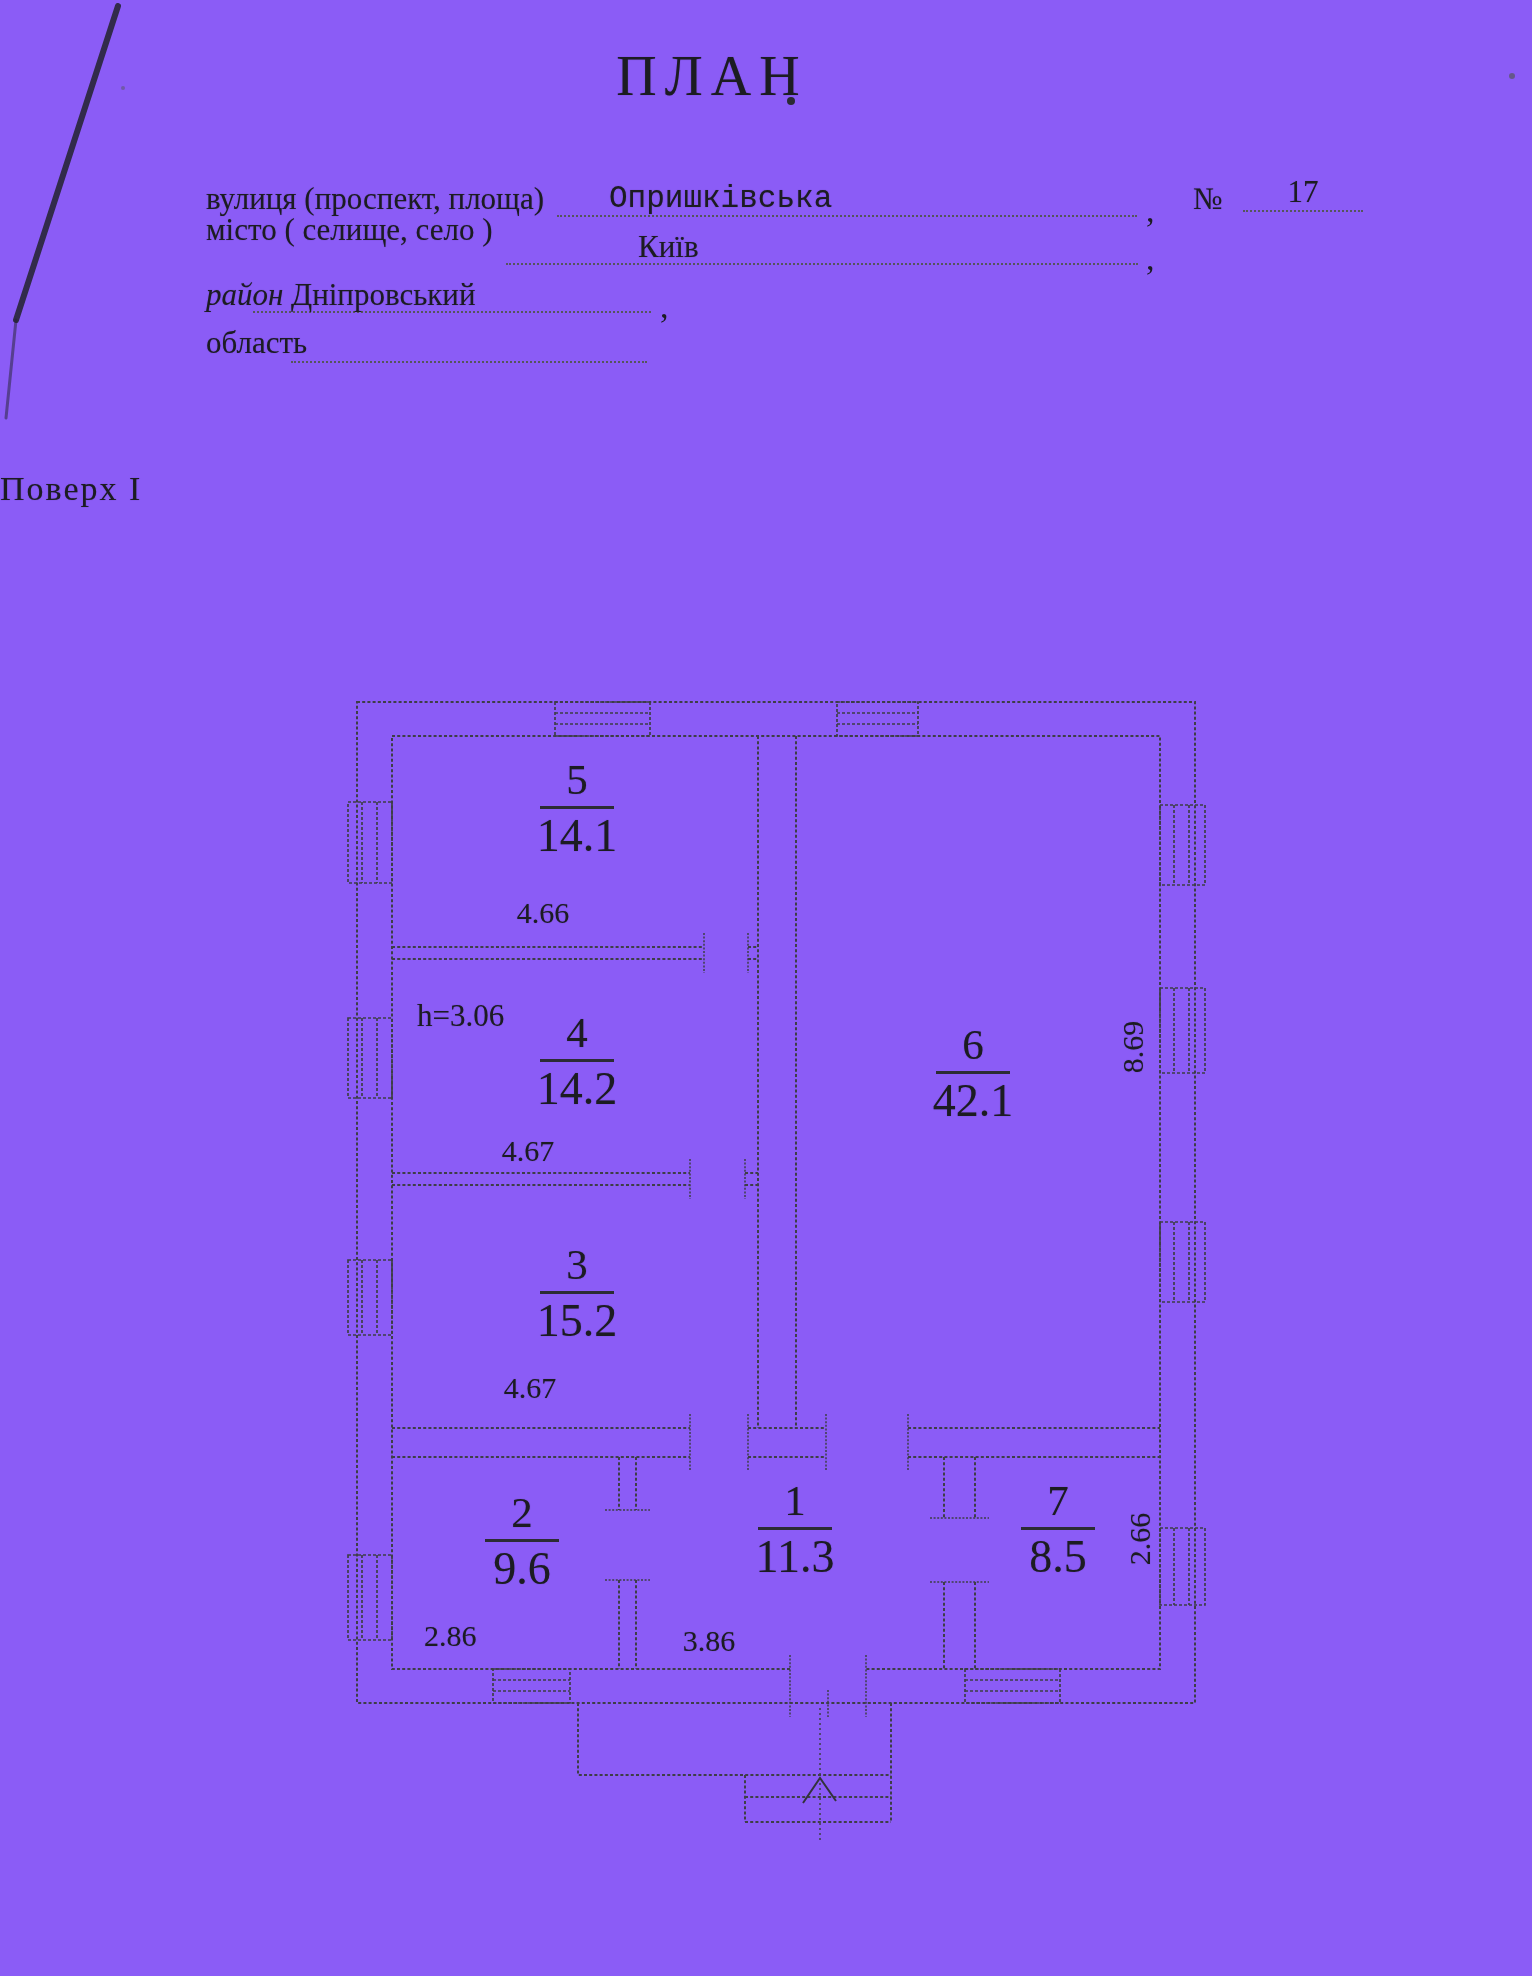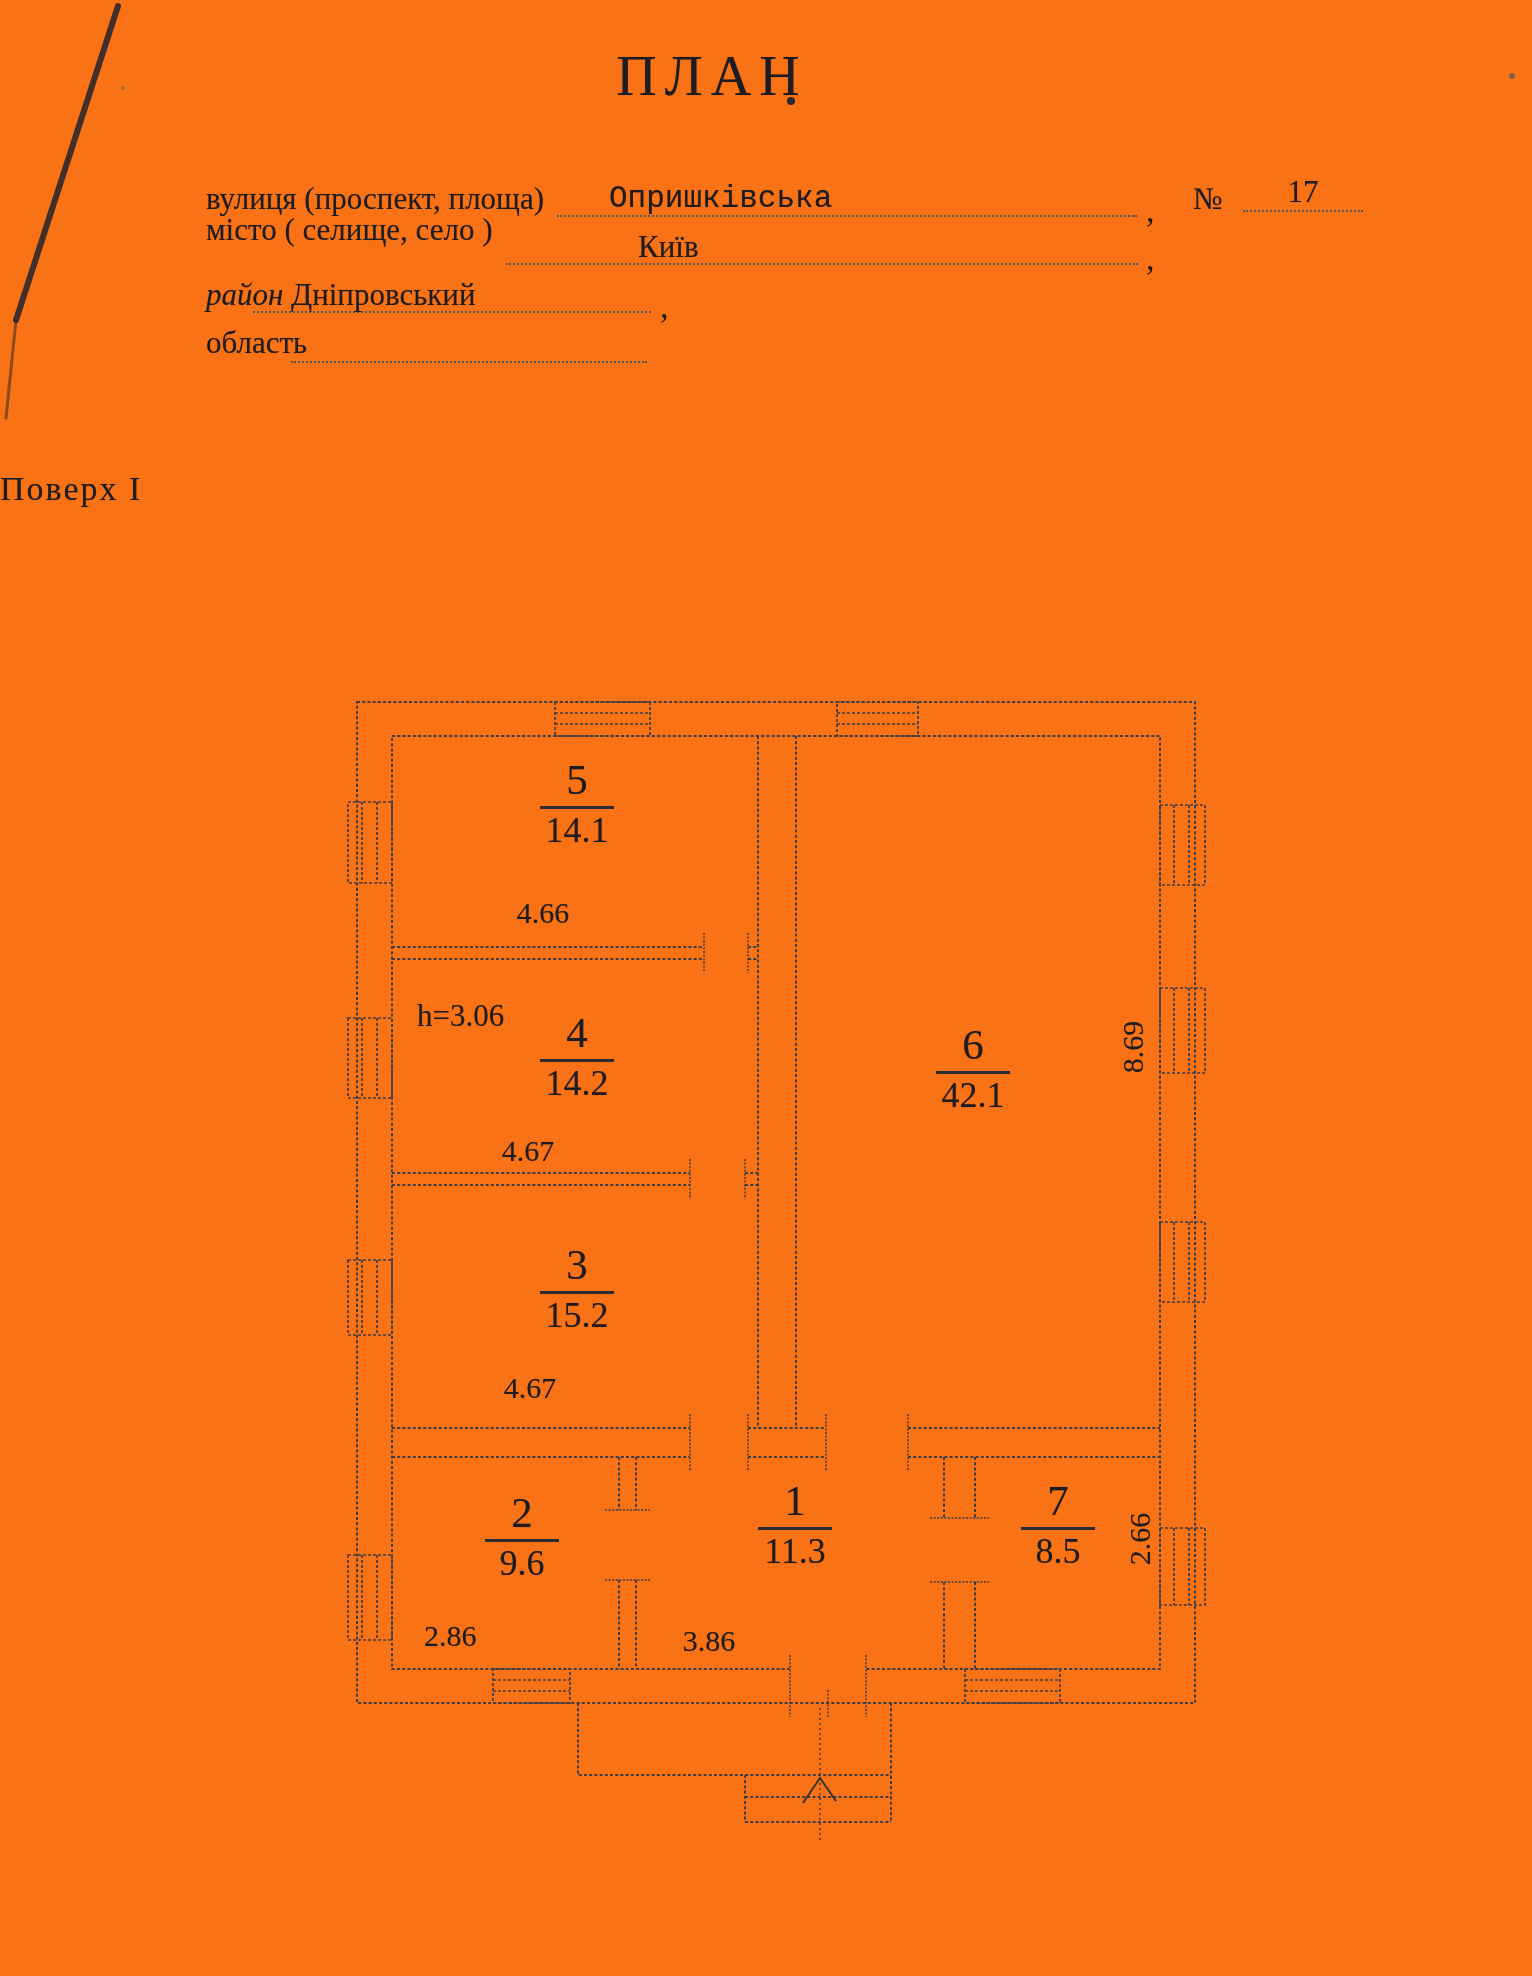--- a/index.html
+++ b/index.html
@@ -1,20 +1,20 @@
 <!DOCTYPE html>
 <html><head>
 <meta charset="utf-8">
 <style>
   html,body{margin:0;padding:0;background:#e8e8e6;}
   .page{
     position:relative;
     width:1532px;height:1976px;
     margin:0 auto;
-    background:#f97316;
+    background:#8b5cf6;
     overflow:hidden;
     font-family:"Liberation Serif","DejaVu Serif",serif;
     color:#1c1c22;
   }
   .txt{position:absolute;white-space:nowrap;}
   .scanfuzz{text-shadow:0 0 1px rgba(20,20,30,.38);}
 
   
   .doc-title{
     left:0;top:44px;width:1424px;
@@ -45,21 +45,21 @@
   .room-label{
     position:absolute;width:180px;text-align:center;
     line-height:1.08;
   }
   .rnum{
     display:inline-block;
     font-size:43px;
     padding:0 26px 3px 26px;
     border-bottom:3px solid #2c2c34;
   }
-  .rarea{font-size:36px;margin-top:2px;}
+  .rarea{font-size:46px;margin-top:2px;}
   .dim-label{position:absolute;font-size:30px;}
   .dim-rot{transform:rotate(-90deg);transform-origin:center center;width:120px;text-align:center;}
   .hnote{position:absolute;font-size:31px;}
 
   svg.plan{position:absolute;left:0;top:0;}
 </style>
 </head>
 <body>
 
 <div class="page">

